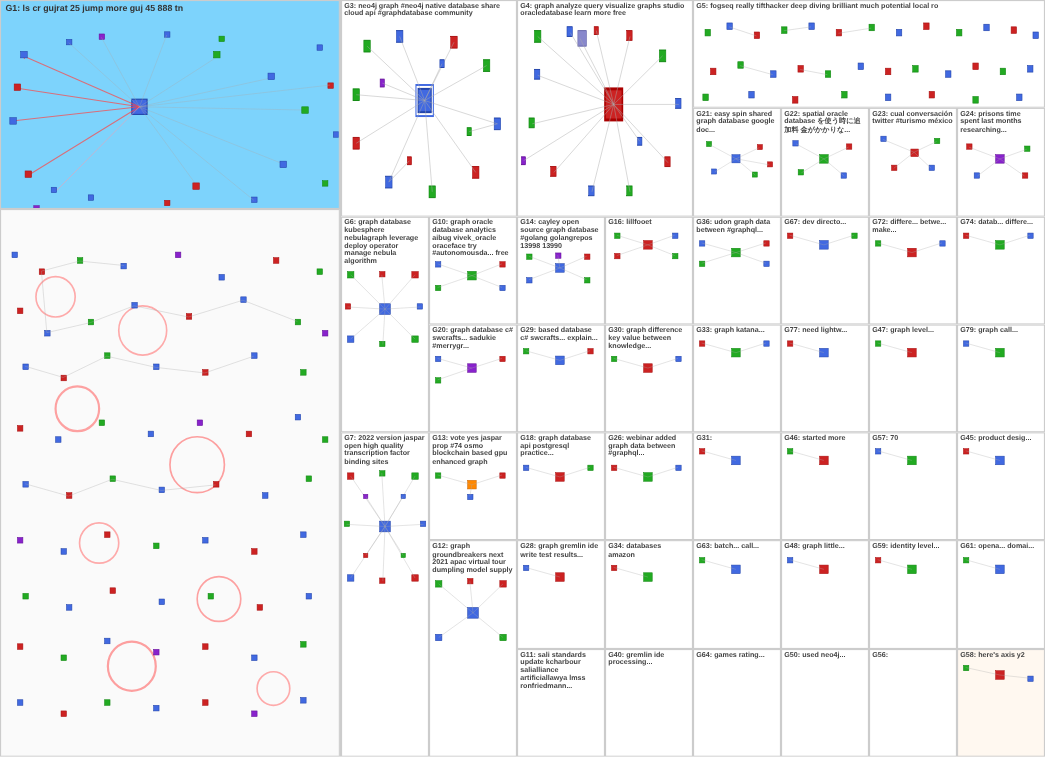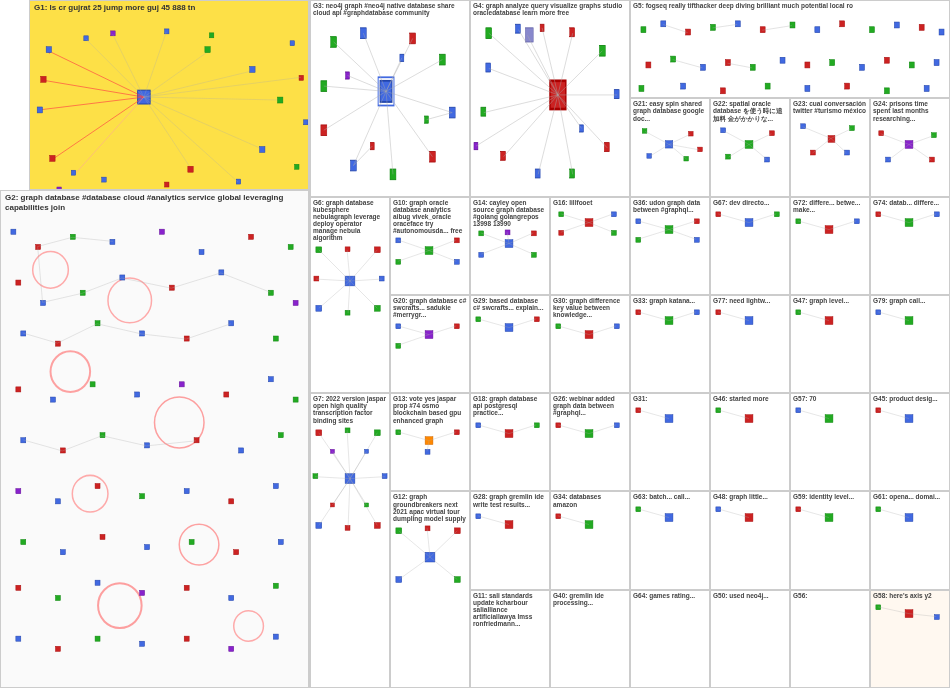--- a/index.html
+++ b/index.html
@@ -39,22 +39,21 @@
       z-index: 10;
       font-weight: bold;
       line-height: 1.2;
       max-width: 100%;
     }
 
     
     .panel-g1 {
       grid-column: 1;
       grid-row: 1;
-      background: #fde047;
-      margin-left: 29px;
+      background: #7dd3fc;
     }
 
     
     .panel-g2 {
       grid-column: 1;
       grid-row: 2;
       background: #fafafa;
     }
 
     .small-panel {
@@ -188,21 +187,20 @@
             <defs>
               <marker id="arrow" markerWidth="5" markerHeight="5" refX="3" refY="2.5" orient="auto">
                 <polygon points="0 0, 5 2.5, 0 5" fill="#ff4444"></polygon>
               </marker>
             </defs>
           </svg>
         </div>
       </div>
 
       <div class="panel panel-g2" style="flex:1;">
-        <div class="panel-title">G2: graph database #database cloud #analytics service global leveraging capabilities join</div>
         <div class="graph-canvas" style="top:28px;">
           <svg viewBox="0 0 310 460" preserveAspectRatio="none">
 
             <circle cx="50" cy="50" r="18" fill="none" stroke="#ff8888" stroke-width="1.5" opacity="0.7"></circle>
             <circle cx="130" cy="80" r="22" fill="none" stroke="#ff8888" stroke-width="1.5" opacity="0.7"></circle>
             <circle cx="70" cy="150" r="20" fill="none" stroke="#ff6666" stroke-width="2" opacity="0.6"></circle>
             <circle cx="180" cy="200" r="25" fill="none" stroke="#ff4444" stroke-width="1.5" opacity="0.5"></circle>
             <circle cx="90" cy="270" r="18" fill="none" stroke="#ff8888" stroke-width="1.5" opacity="0.7"></circle>
             <circle cx="200" cy="320" r="20" fill="none" stroke="#ff6666" stroke-width="1.5" opacity="0.6"></circle>
             <circle cx="120" cy="380" r="22" fill="none" stroke="#ff4444" stroke-width="2" opacity="0.5"></circle>

